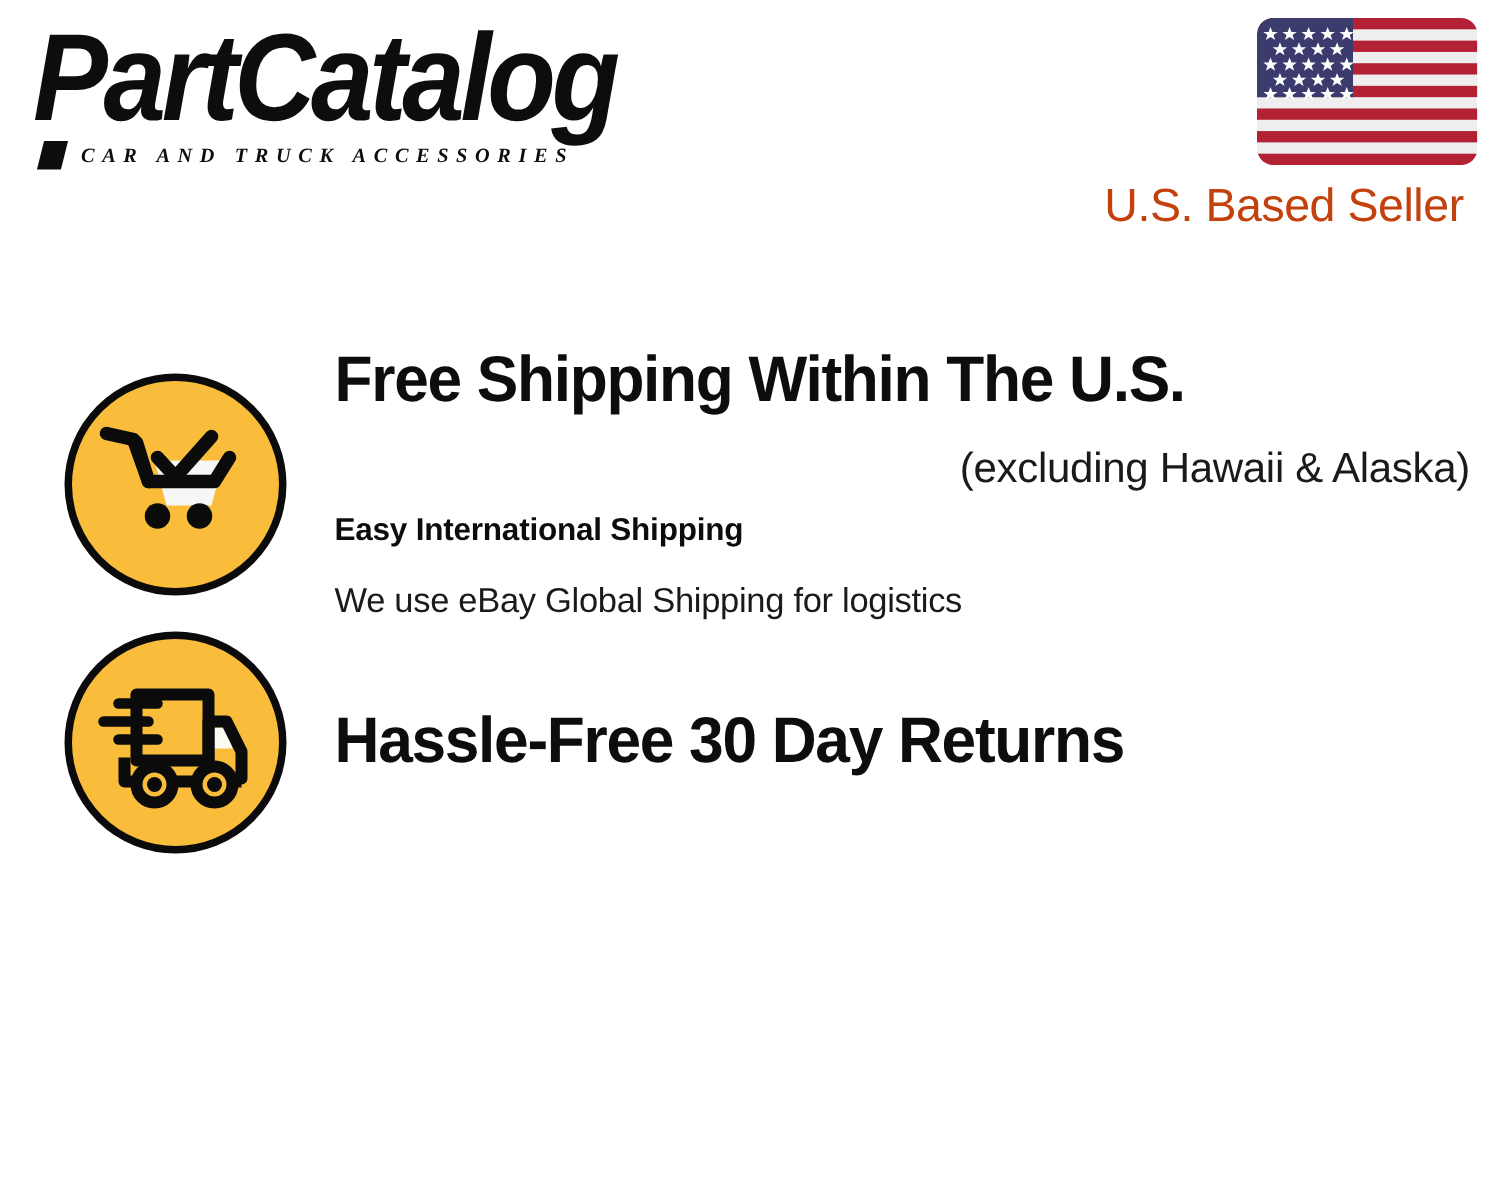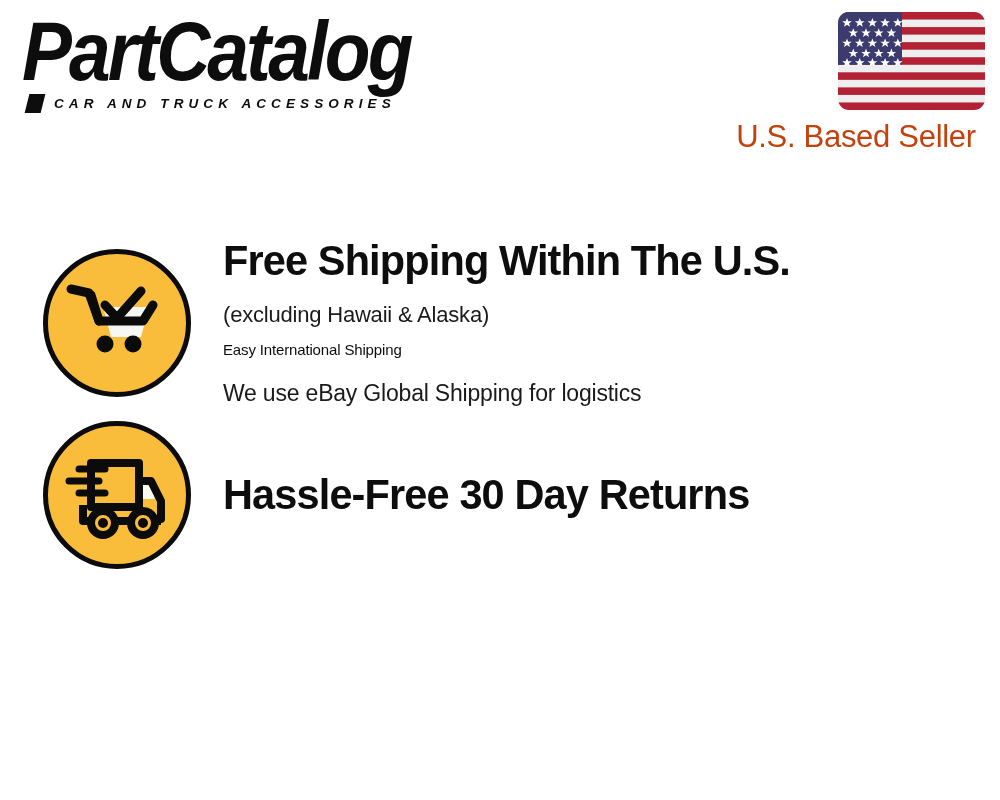--- a/index.html
+++ b/index.html
@@ -34,21 +34,21 @@
     letter-spacing:-3px;
     color:#0d0d0d;
     line-height:1;
     transform:scaleX(0.96) scaleY(1.06);
     transform-origin:left top;
     white-space:nowrap;
   }
   #brand-tagline-row {
     position:absolute;
     left:5px; top:84px;
-    display:flex; align-items:center; gap:11px;
+    display:flex; align-items:center; gap:11px;font-family:Liberation Serif, serif;
   }
   #brand-tagline-slash {
     width:16px; height:19px;
     background:#0d0d0d;
     transform:skewX(-14deg);
   }
   #brand-tagline {
     font-size:13.5px;
     font-weight:bold;
     font-style:italic;
@@ -113,31 +113,32 @@
     font-weight:bold;
     color:#0d0d0d;
     letter-spacing:-0.9px;
     line-height:1.05;
     white-space:nowrap;
     transform:scaleX(0.965);
     transform-origin:left center;
   }
   .feature-sub {
     margin-top:18px;
-    font-size:22px;
+    font-size:28px;
     font-weight:normal;
     color:#1a1a1a;
     letter-spacing:-0.2px;
     line-height:1.25;
     white-space:nowrap;
+    text-align:right;
   }
   .feature-sub-strong {
     margin-top:12px;
-    font-size:15px;
-    font-weight:normal;
+    font-size:21px;
+    font-weight:bold;
     color:#0d0d0d;
     letter-spacing:-0.15px;
     line-height:1.2;
     white-space:nowrap;
   }
   .feature-sub-last {
     margin-top:20px;
     font-size:23px;
     font-weight:normal;
     color:#1a1a1a;

